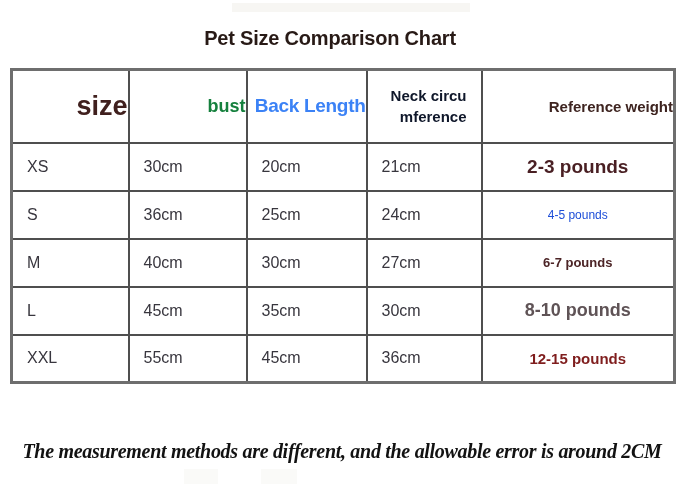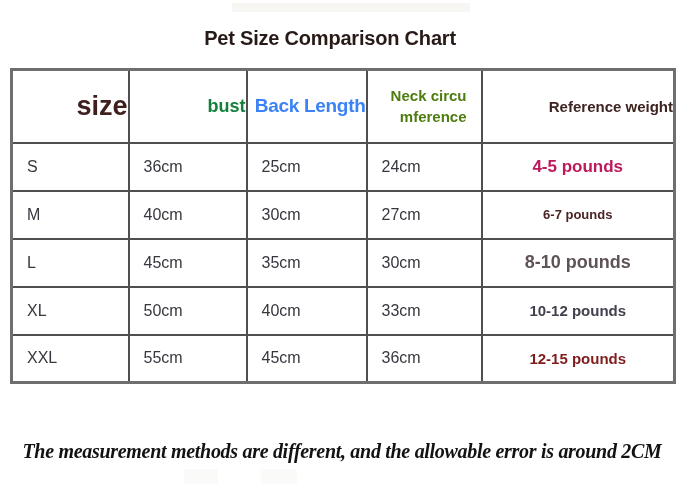--- a/index.html
+++ b/index.html
@@ -29,28 +29,28 @@
     border: 3px solid #6e6e6e;
   }
   th, td { border: 2px solid #4f4f4f; vertical-align: middle; background: #fff; }
   thead tr { height: 73px; }
   tbody tr { height: 48px; }
 
   th { font-weight: bold; text-align: right; }
   th.h-size   { font-size: 27px; color: #40201e; }
   th.h-bust   { font-size: 18px; color: #15803d; }
   th.h-back   { font-size: 19px; color: #3b82f6; letter-spacing: -0.3px; }
-  th.h-neck   { font-size: 15px; color: #4d7c0f; line-height: 1.45; padding: 0 14px; }
+  th.h-neck   { font-size: 15px; color: #0f172a; line-height: 1.45; padding: 0 14px; }
   th.h-weight { font-size: 15px; color: #3e2420; }
 
   td { font-size: 16px; color: #38363e; text-align: left; padding-left: 14px; }
   td.c-weight { text-align: center; padding-left: 0; }
 
   tr.r0 td.c-weight { font-size: 19px; font-weight: bold; color: #491f23; }
-  tr.r1 td.c-weight { font-size: 17px; font-weight: bold; color: #be185d; }
+  tr.r1 td.c-weight { font-size: 12px; font-weight: normal; color: #1d4ed8; }
   tr.r2 td.c-weight { font-size: 13px; font-weight: bold; color: #4c2426; }
   tr.r3 td.c-weight { font-size: 18px; font-weight: 600;  color: #5f5356; }
   tr.r4 td.c-weight { font-size: 15px; font-weight: 600;  color: #434150; }
   tr.r5 td.c-weight { font-size: 15px; font-weight: 600;  color: #7f1d1d; }
 
   .footnote {
     position: absolute; top: 440px; left: 0; width: 684px;
     text-align: center; white-space: nowrap;
     font-family: "Liberation Serif", serif;
     font-style: italic; font-weight: bold;
@@ -79,20 +79,27 @@
     <thead>
       <tr>
         <th class="h-size">size</th>
         <th class="h-bust">bust</th>
         <th class="h-back">Back Length</th>
         <th class="h-neck">Neck circu mference</th>
         <th class="h-weight">Reference weight</th>
       </tr>
     </thead>
     <tbody>
+      <tr class="r0">
+        <td>XS</td>
+        <td>30cm</td>
+        <td>20cm</td>
+        <td>21cm</td>
+        <td class="c-weight">2-3 pounds</td>
+      </tr>
       <tr class="r1">
         <td>S</td>
         <td>36cm</td>
         <td>25cm</td>
         <td>24cm</td>
         <td class="c-weight">4-5 pounds</td>
       </tr>
       <tr class="r2">
         <td>M</td>
         <td>40cm</td>
@@ -100,27 +107,20 @@
         <td>27cm</td>
         <td class="c-weight">6-7 pounds</td>
       </tr>
       <tr class="r3">
         <td>L</td>
         <td>45cm</td>
         <td>35cm</td>
         <td>30cm</td>
         <td class="c-weight">8-10 pounds</td>
       </tr>
-      <tr class="r4">
-        <td>XL</td>
-        <td>50cm</td>
-        <td>40cm</td>
-        <td>33cm</td>
-        <td class="c-weight">10-12 pounds</td>
-      </tr>
       <tr class="r5">
         <td>XXL</td>
         <td>55cm</td>
         <td>45cm</td>
         <td>36cm</td>
         <td class="c-weight">12-15 pounds</td>
       </tr>
     </tbody>
   </table>
 

